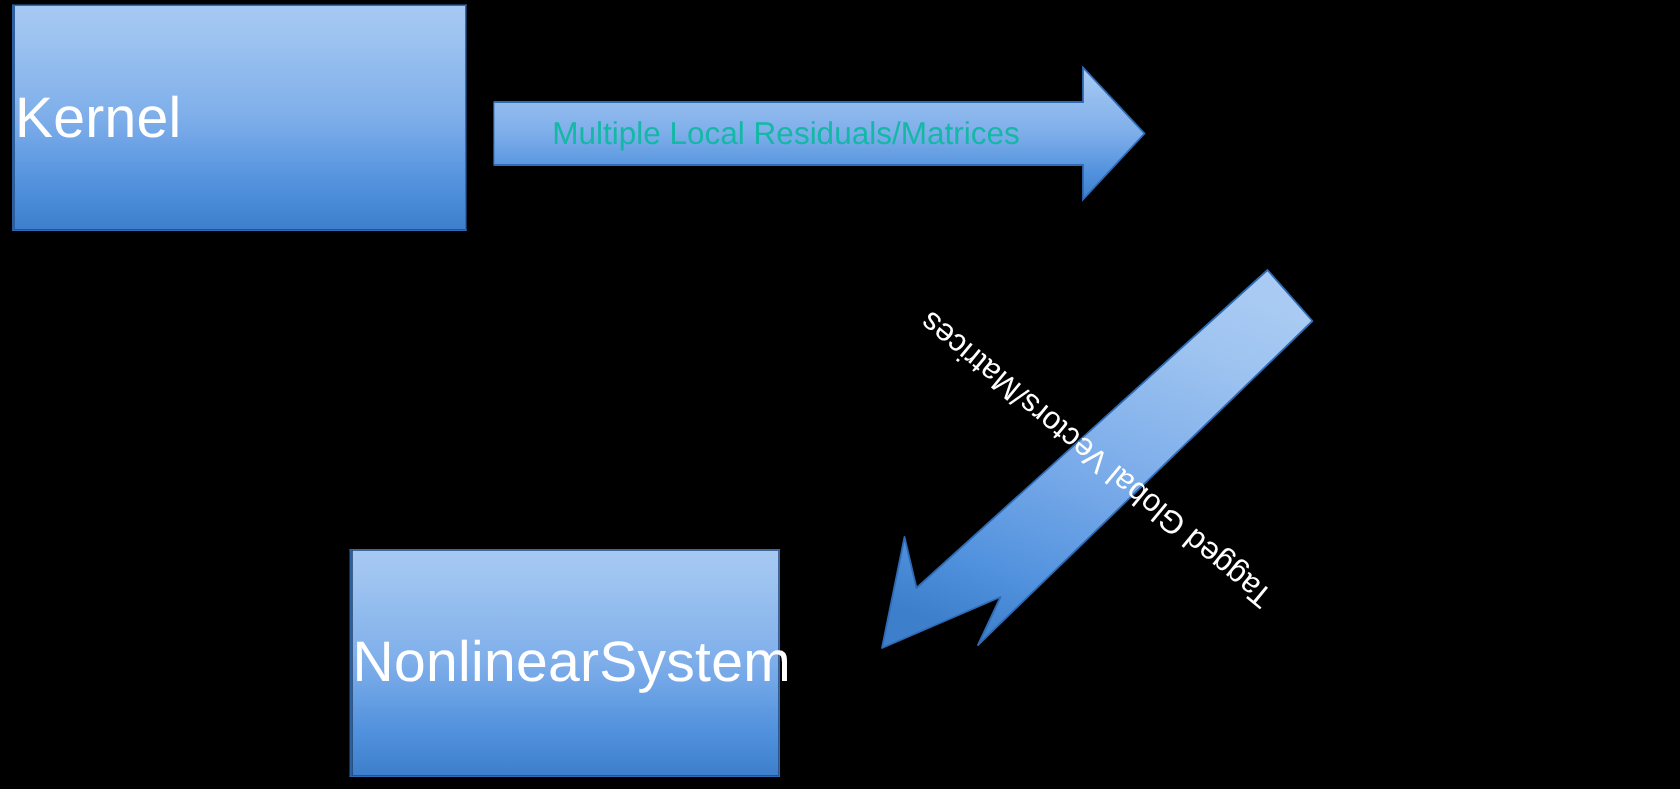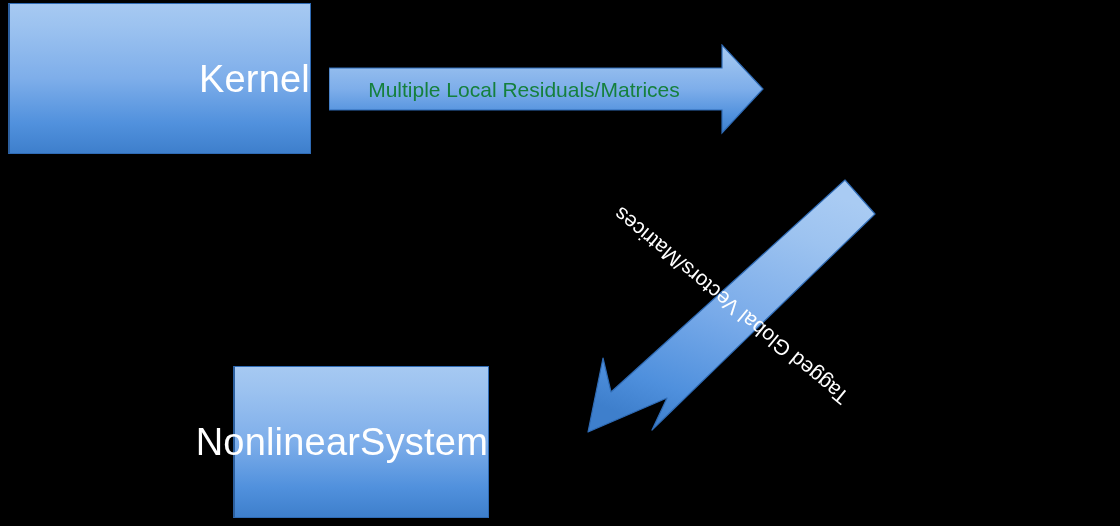--- a/index.html
+++ b/index.html
@@ -21,54 +21,54 @@
   
   .box {
     position: absolute;
     box-sizing: border-box;
     background: linear-gradient(to bottom, #a6c9f2 0%, #9dc3f0 14%, #7eaeea 50%, #5191dd 80%, #3e7fcc 100%);
     border: 1px solid #2f6bb5;
     border-left: 2px solid #2c5f9e;
     box-shadow: 1px 1px 0 rgba(0,0,0,0.35);
     display: flex;
     align-items: center;
-    justify-content: flex-end;
+    justify-content: flex-start;
   }
   .box-label {
     color: #ffffff;
     font-size: 38px;
     font-weight: 400;
     letter-spacing: 0.2px;
     line-height: 1;
     white-space: nowrap;
   }
 
   #box-kernel   { left: 8px;   top: 3px;   width: 303px; height: 151px; }
   #box-assembly { left: 810px; top: 3px;   width: 304px; height: 151px; }
-  #box-nlsys    { left: 233px; top: 366px; width: 256px; height: 152px; }
+  #box-nlsys    { left: 233px; top: 366px; width: 287px; height: 152px; }
 
   
   #arrow-h {
     position: absolute;
     left: 329px;
     top: 44px;
     width: 436px;
     height: 91px;
   }
   #arrow-h svg { display: block; width: 100%; height: 100%; }
   #arrow-h-label {
     position: absolute;
     left: 0;
     top: 23px;
     width: 390px;
     height: 44px;
     display: flex;
     align-items: center;
     justify-content: center;
-    color: #15803d;
+    color: #14b8a6;
     font-size: 21px;
     line-height: 1;
     white-space: nowrap;
     pointer-events: none;
   }
 
   
   #arrow-d {
     position: absolute;
     left: 583px;

